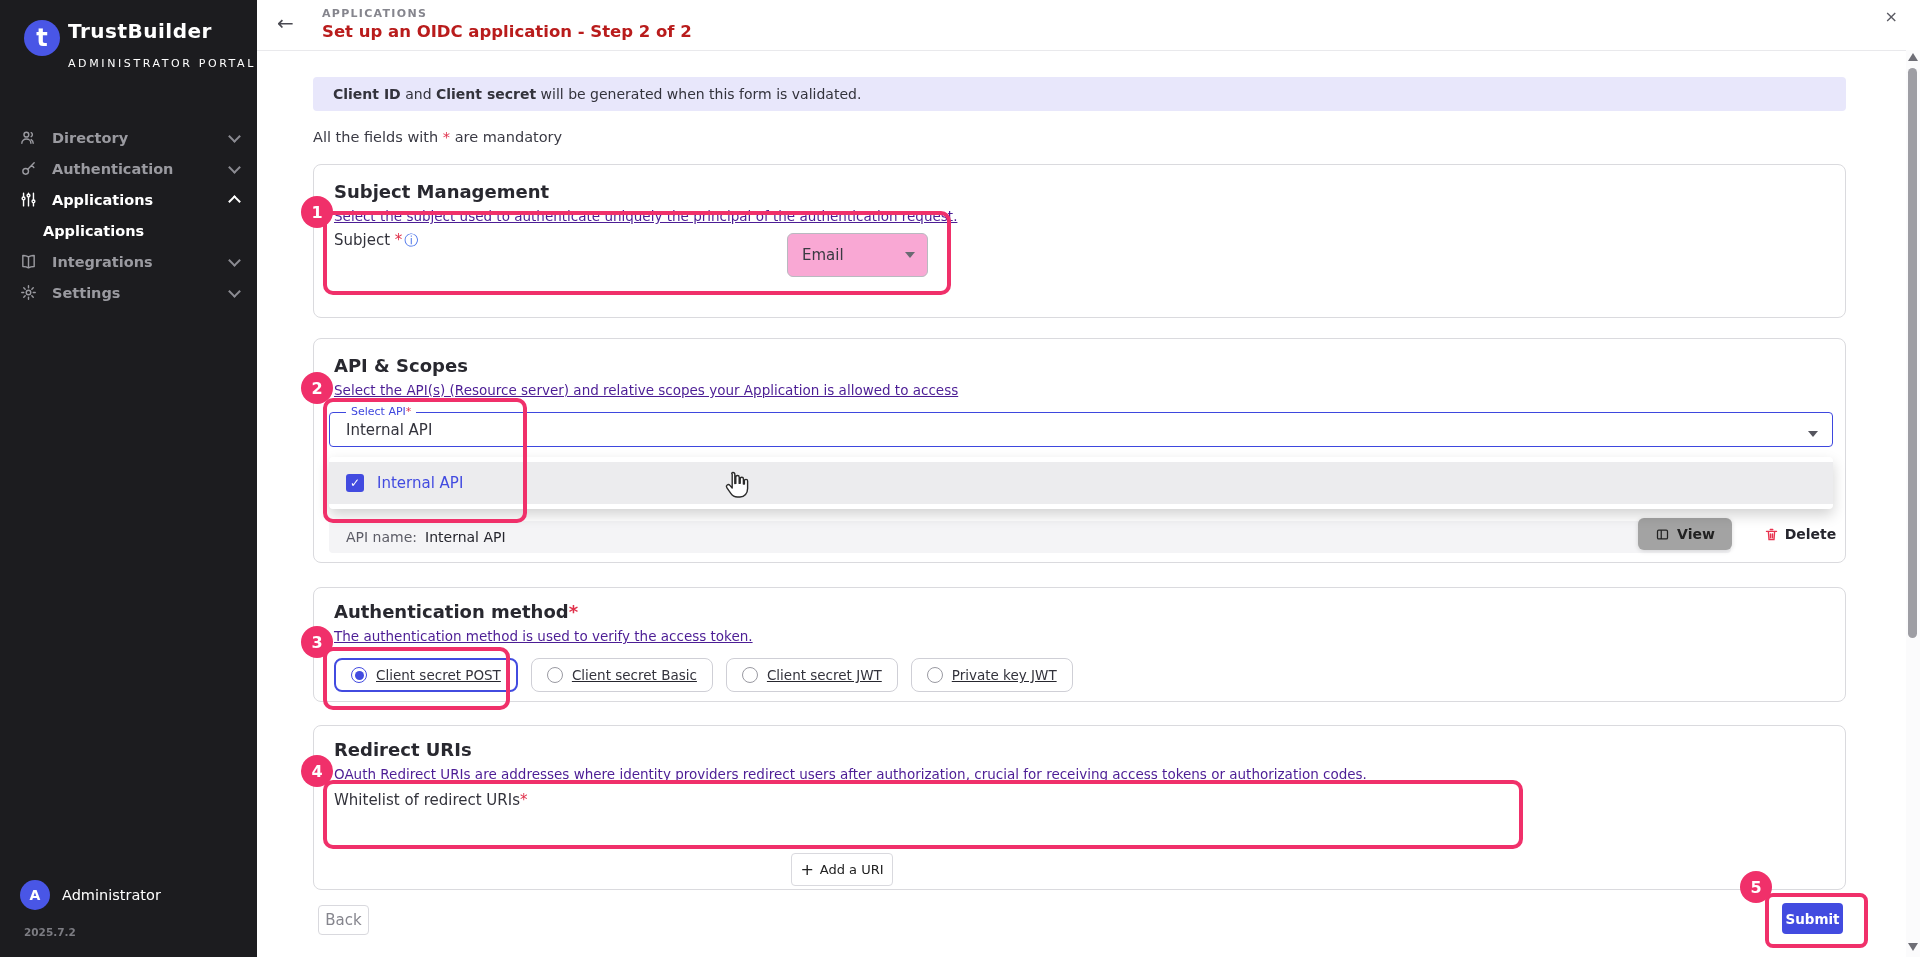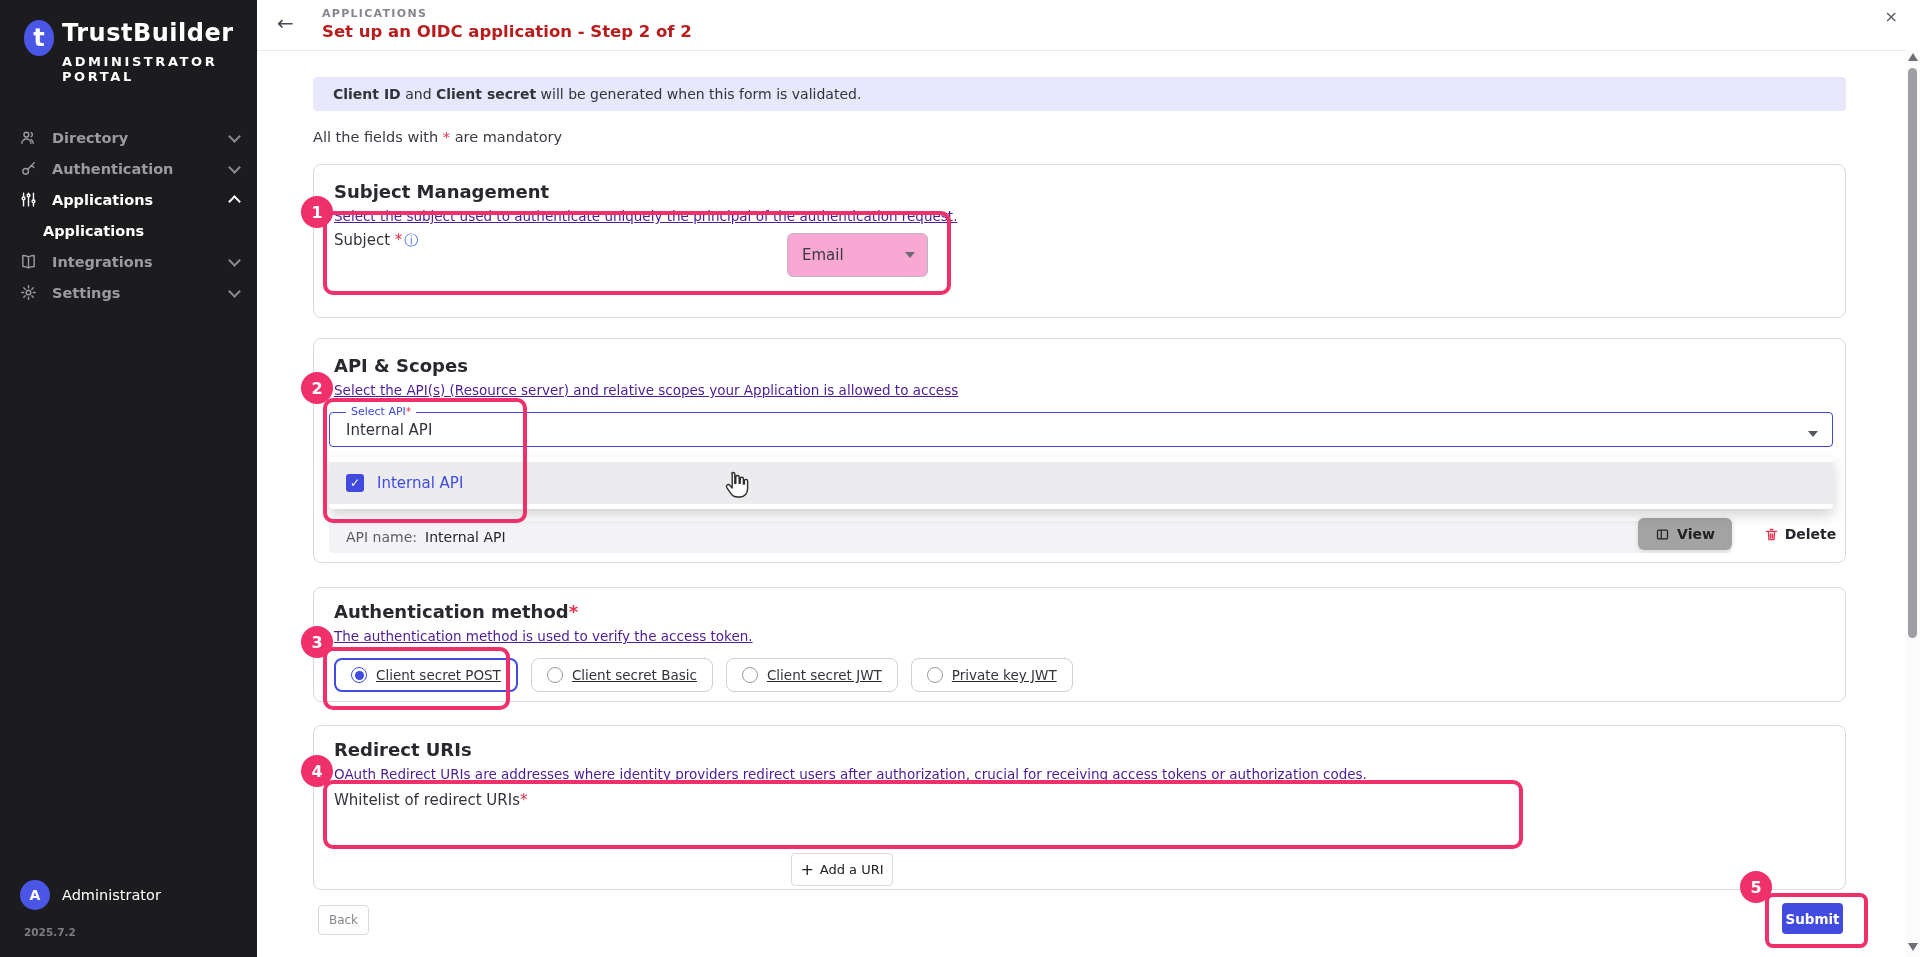--- a/index.html
+++ b/index.html
@@ -4,22 +4,22 @@
 <style>
   html,body{margin:0;padding:0;background:#fff;}
   .page{position:relative;width:1920px;height:957px;overflow:hidden;
         font-family:"DejaVu Sans","Liberation Sans",sans-serif;color:#26262e;}
   .abs{position:absolute;}
   
   .sidebar{position:absolute;left:0;top:0;width:257px;height:957px;background:#1c1c1f;}
   .brand{position:absolute;left:24px;top:20px;display:flex;align-items:flex-start;gap:8px;}
   .logo-circle{width:36px;height:36px;border-radius:50%;background:#4956e6;color:#fff;
                display:flex;align-items:center;justify-content:center;font-size:24px;font-weight:bold;}
-  .brand-name{font-size:24px;font-weight:bold;color:#fff;letter-spacing:.5px;line-height:1.1;}
-  .brand-sub{font-size:13px;font-weight:bold;color:#fff;letter-spacing:2.6px;margin-top:8px;}
+  .brand-name{font-size:20px;font-weight:bold;color:#fff;letter-spacing:.5px;line-height:1.1;}
+  .brand-sub{font-size:11px;font-weight:normal;color:#fff;letter-spacing:2.6px;margin-top:15px;}
   .nav{position:absolute;left:0;top:122px;width:257px;}
   .nav-item{height:31px;display:flex;align-items:center;padding:0 18px 0 20px;cursor:pointer;
             color:#9a9aa0;font-size:14.5px;font-weight:600;}
   .nav-item.active{color:#fff;}
   .nav-icon{width:22px;display:flex;align-items:center;margin-right:10px;color:inherit;}
   .nav-label{flex:1;}
   .chev{width:7px;height:7px;border-right:2px solid #8b8b92;border-bottom:2px solid #8b8b92;
         transform:rotate(45deg);margin-top:-3px;}
   .chev.up{transform:rotate(-135deg);margin-top:4px;border-color:#fff;}
   .nav-sub{height:31px;display:flex;align-items:center;padding-left:43px;color:#fff;
@@ -90,21 +90,21 @@
   
   .uri-input{position:absolute;left:493px;top:60px;width:679px;height:48px;border:1px solid #c6c6ce;
              border-radius:4px;background:#fff;box-sizing:border-box;cursor:text;}
   .uri-highlight{position:absolute;left:12px;top:13px;width:655px;height:22px;background:#d9daf3;}
   .uri-text{position:absolute;left:16px;top:15px;font-size:15px;color:#2a2a33;}
   .add-btn{position:absolute;left:477px;top:127px;width:100px;height:31px;background:#fff;border:1px solid #d9d9de;
            border-radius:4px;display:flex;align-items:center;justify-content:center;gap:6px;font-size:13px;
            color:#222;cursor:pointer;font-weight:500;}
   
   .back-btn{position:absolute;left:318px;top:905px;width:49px;height:28px;background:#fff;border:1px solid #d9d9de;
-            border-radius:4px;display:flex;align-items:center;justify-content:center;font-size:12px;
+            border-radius:4px;display:flex;align-items:center;justify-content:center;font-size:15px;
             color:#85858d;cursor:pointer;}
   .submit-btn{position:absolute;left:1782px;top:903px;width:61px;height:31px;background:#424be0;border-radius:4px;
               display:flex;align-items:center;justify-content:center;font-size:13.5px;font-weight:bold;
               color:#fff;cursor:pointer;z-index:7;}
   
   .scrollbar{position:absolute;right:0;top:50px;width:14px;height:907px;background:#fbfbfc;}
   .sb-thumb{position:absolute;left:2px;top:18px;width:9px;height:570px;background:#9e9ea4;border-radius:5px;cursor:pointer;}
   .sb-up{position:absolute;left:2px;top:3px;width:0;height:0;border-left:5px solid transparent;
          border-right:5px solid transparent;border-bottom:8px solid #6e6e76;cursor:pointer;}
   .sb-down{position:absolute;left:2px;bottom:6px;width:0;height:0;border-left:5px solid transparent;

